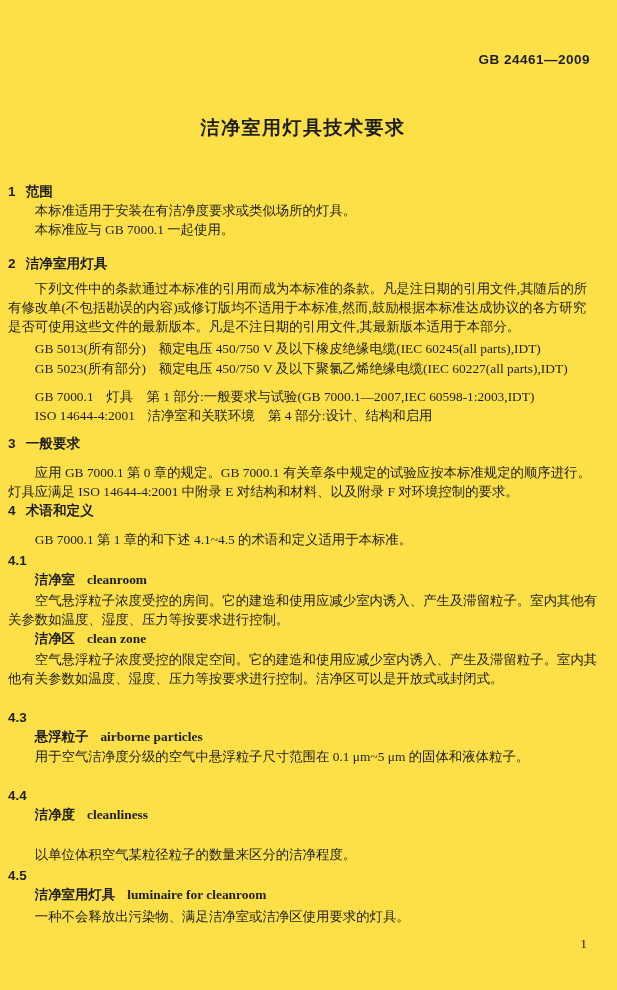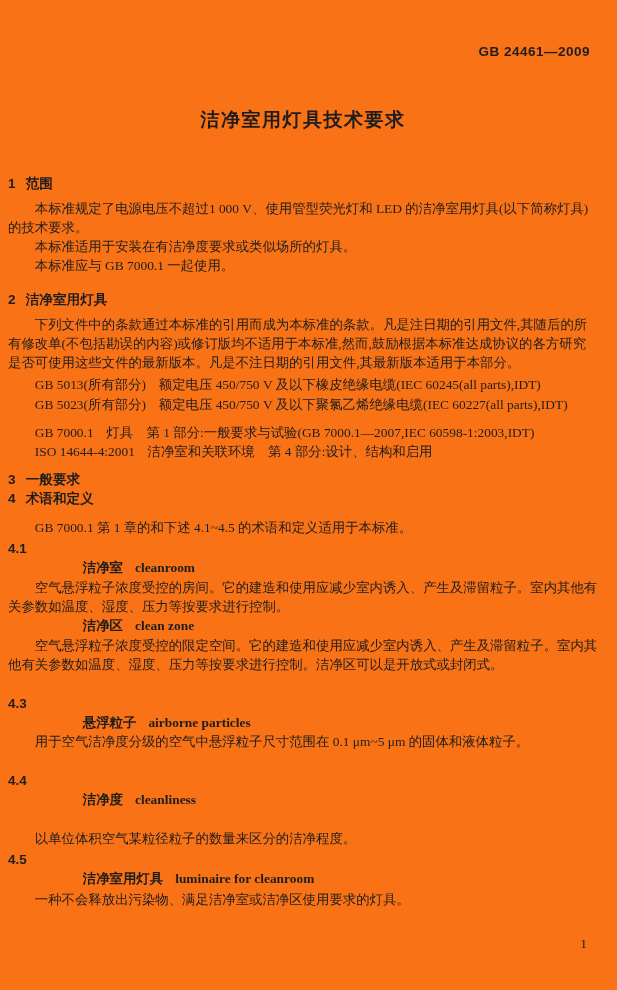--- a/index.html
+++ b/index.html
@@ -1,26 +1,26 @@
 <!DOCTYPE html>
 <html><head>
 <meta charset="utf-8">
 <style>
   * { margin:0; padding:0; box-sizing:border-box; }
   html,body { background:#e8e8e8; }
   .page {
     position:relative;
     width:617px; height:990px;
-    background:#f97316;
+    background:#fde047;
     color:#1d1d1d;
     font-family:"Liberation Serif","DejaVu Serif",serif;
     font-size:13.4px;
     line-height:19px;
     overflow:hidden;
-    padding:0 19px 0 8px; 
+    padding:8px 19px 0 8px; 
   }
   .hdr-num {
     margin-top:42px;
     text-align:right;
     font-family:"Liberation Sans","DejaVu Sans",sans-serif;
     font-weight:bold;
     font-size:13.5px;
     letter-spacing:0.5px;
     padding-right:8px;
   }
@@ -55,21 +55,21 @@
   .ref.mt4 { margin-top:9px; }
   .term-num {
     font-family:"Liberation Sans","DejaVu Sans",sans-serif;
     font-weight:bold;
     font-size:13.4px;
   }
   .term-line {
     padding-left:2em;
     font-weight:bold;
   }
-  .term-line .term-zh { font-family:Liberation Sans, sans-serif;margin-left:48px; }
+  .term-line .term-zh { font-family:Liberation Mono, monospace; }
   .term-line .term-en { margin-left:0.9em; font-family:"Liberation Serif","DejaVu Serif",serif; }
   .term-def { text-indent:2em; }
   .mt0 { margin-top:0; } .mt1b { margin-top:1px; } .mt2 { margin-top:2px; } .mt3b { margin-top:20px; }
   .pageno {
     position:absolute;
     top:934px; right:30px;
     font-size:13.4px;
   }
 </style>
 </head>
@@ -77,21 +77,20 @@
 
 <div class="page">
 
   <div class="hdr-num">GB 24461—2009</div>
 
   <div class="doc-title">洁净室用灯具技术要求</div>
 
   <div class="sec-h h1">
     <span class="sec-num">1</span><span>范围</span>
   </div>
-  <p class="body mt6">本标准规定了电源电压不超过1 000 V、使用管型荧光灯和 LED 的洁净室用灯具(以下简称灯具)的技术要求。</p>
   <p class="body">本标准适用于安装在有洁净度要求或类似场所的灯具。</p>
   <p class="body">本标准应与 GB 7000.1 一起使用。</p>
 
   <div class="sec-h h2">
     <span class="sec-num">2</span><span>洁净室用灯具</span>
   </div>
   <p class="body mt6">下列文件中的条款通过本标准的引用而成为本标准的条款。凡是注日期的引用文件,其随后的所有修改单(不包括勘误的内容)或修订版均不适用于本标准,然而,鼓励根据本标准达成协议的各方研究是否可使用这些文件的最新版本。凡是不注日期的引用文件,其最新版本适用于本部分。</p>
   <div class="ref mt3">
     <span class="ref-code">GB 5013(所有部分)</span><span>额定电压 450/750 V 及以下橡皮绝缘电缆(IEC 60245(all parts),IDT)</span>
   </div>
@@ -101,20 +100,21 @@
   <div class="ref mt4">
     <span class="ref-code">GB 7000.1</span><span>灯具　第 1 部分:一般要求与试验(GB 7000.1—2007,IEC 60598-1:2003,IDT)</span>
   </div>
   <div class="ref">
     <span class="ref-code">ISO 14644-4:2001</span><span>洁净室和关联环境　第 4 部分:设计、结构和启用</span>
   </div>
 
   <div class="sec-h h3">
     <span class="sec-num">3</span><span>一般要求</span>
   </div>
+  <p class="body mt10">应用 GB 7000.1 第 0 章的规定。GB 7000.1 有关章条中规定的试验应按本标准规定的顺序进行。灯具应满足 ISO 14644-4:2001 中附录 E 对结构和材料、以及附录 F 对环境控制的要求。</p>
 
   <div class="sec-h h4">
     <span class="sec-num">4</span><span>术语和定义</span>
   </div>
   <p class="body mt11">GB 7000.1 第 1 章的和下述 4.1~4.5 的术语和定义适用于本标准。</p>
 
   <div class="term-num mt2">4.1</div>
   <div class="term-line">
     <span class="term-zh">洁净室</span><span class="term-en">cleanroom</span>
   </div>

